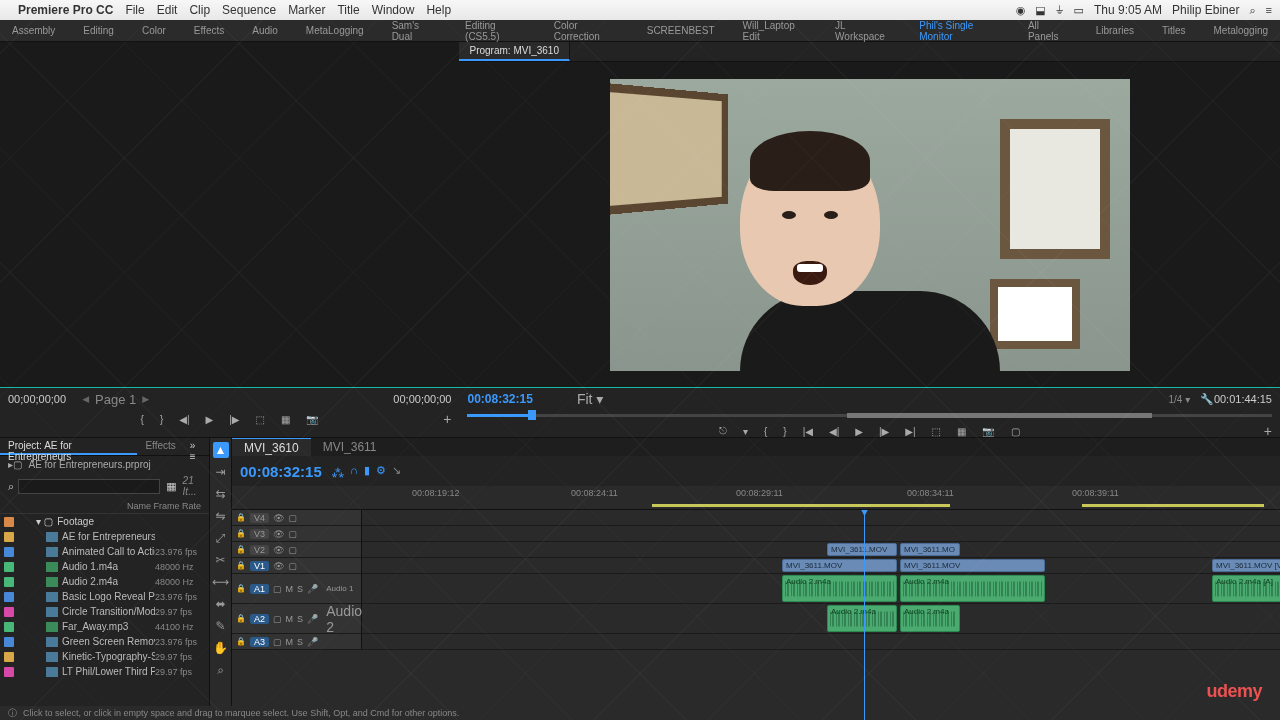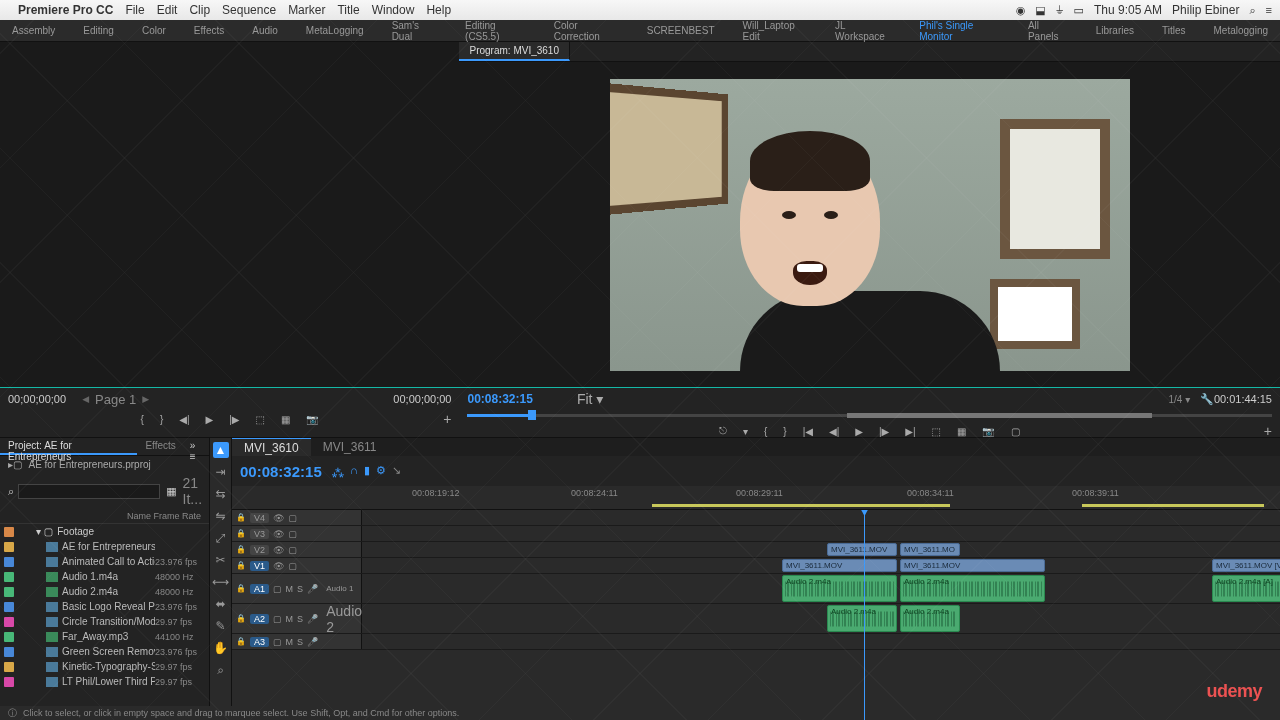--- a/index.html
+++ b/index.html
@@ -67,21 +67,21 @@
 
 
 .lower { display: flex; height: 344px; border-top: 1px solid #111; }
 .project-panel { width: 210px; background: #232323; border-right: 1px solid #111; display: flex; flex-direction: column; }
 .proj-tabs { height: 18px; display: flex; font-size: 10px; border-bottom: 1px solid #111; }
 .proj-tabs .tab { padding: 2px 8px; color: #888; }
 .proj-tabs .tab.active { color: #ddd; border-bottom: 2px solid #3b99fc; }
 .proj-name { padding: 3px 8px; font-size: 10px; color: #aaa; display: flex; align-items: center; gap: 6px; }
 .proj-search { padding: 2px 8px; display: flex; align-items: center; }
 .proj-search input { flex: 1; background: #1a1a1a; border: 1px solid #444; color: #ccc; font-size: 10px; padding: 1px 4px; }
-.proj-search .count { font-size: 14px; color: #888; margin-left: 6px; }
+.proj-search .count { font-size: 10px; color: #888; margin-left: 6px; font-style: italic; }
 .proj-header { display: flex; padding: 2px 8px; font-size: 9px; color: #888; border-bottom: 1px solid #333; text-align: right; }
 .proj-header .name-col { flex: 1; } .proj-header .fr-col { width: 50px; }
 .proj-list { flex: 1; overflow: hidden; }
 .bin-row, .item-row { display: flex; align-items: center; padding: 1px 4px; font-size: 10px; height: 15px; }
 .bin-row { color: #ccc; }
 .color-chip { width: 10px; height: 10px; margin-right: 4px; border-radius: 1px; }
 .item-row .icon { width: 12px; height: 10px; background: #4a7a9a; margin: 0 4px 0 28px; }
 .item-row.audio .icon { background: #3a8a5a; }
 .item-row .name { flex: 1; white-space: nowrap; overflow: hidden; color: #bbb; }
 .item-row .fr { width: 50px; font-size: 9px; color: #888; }

